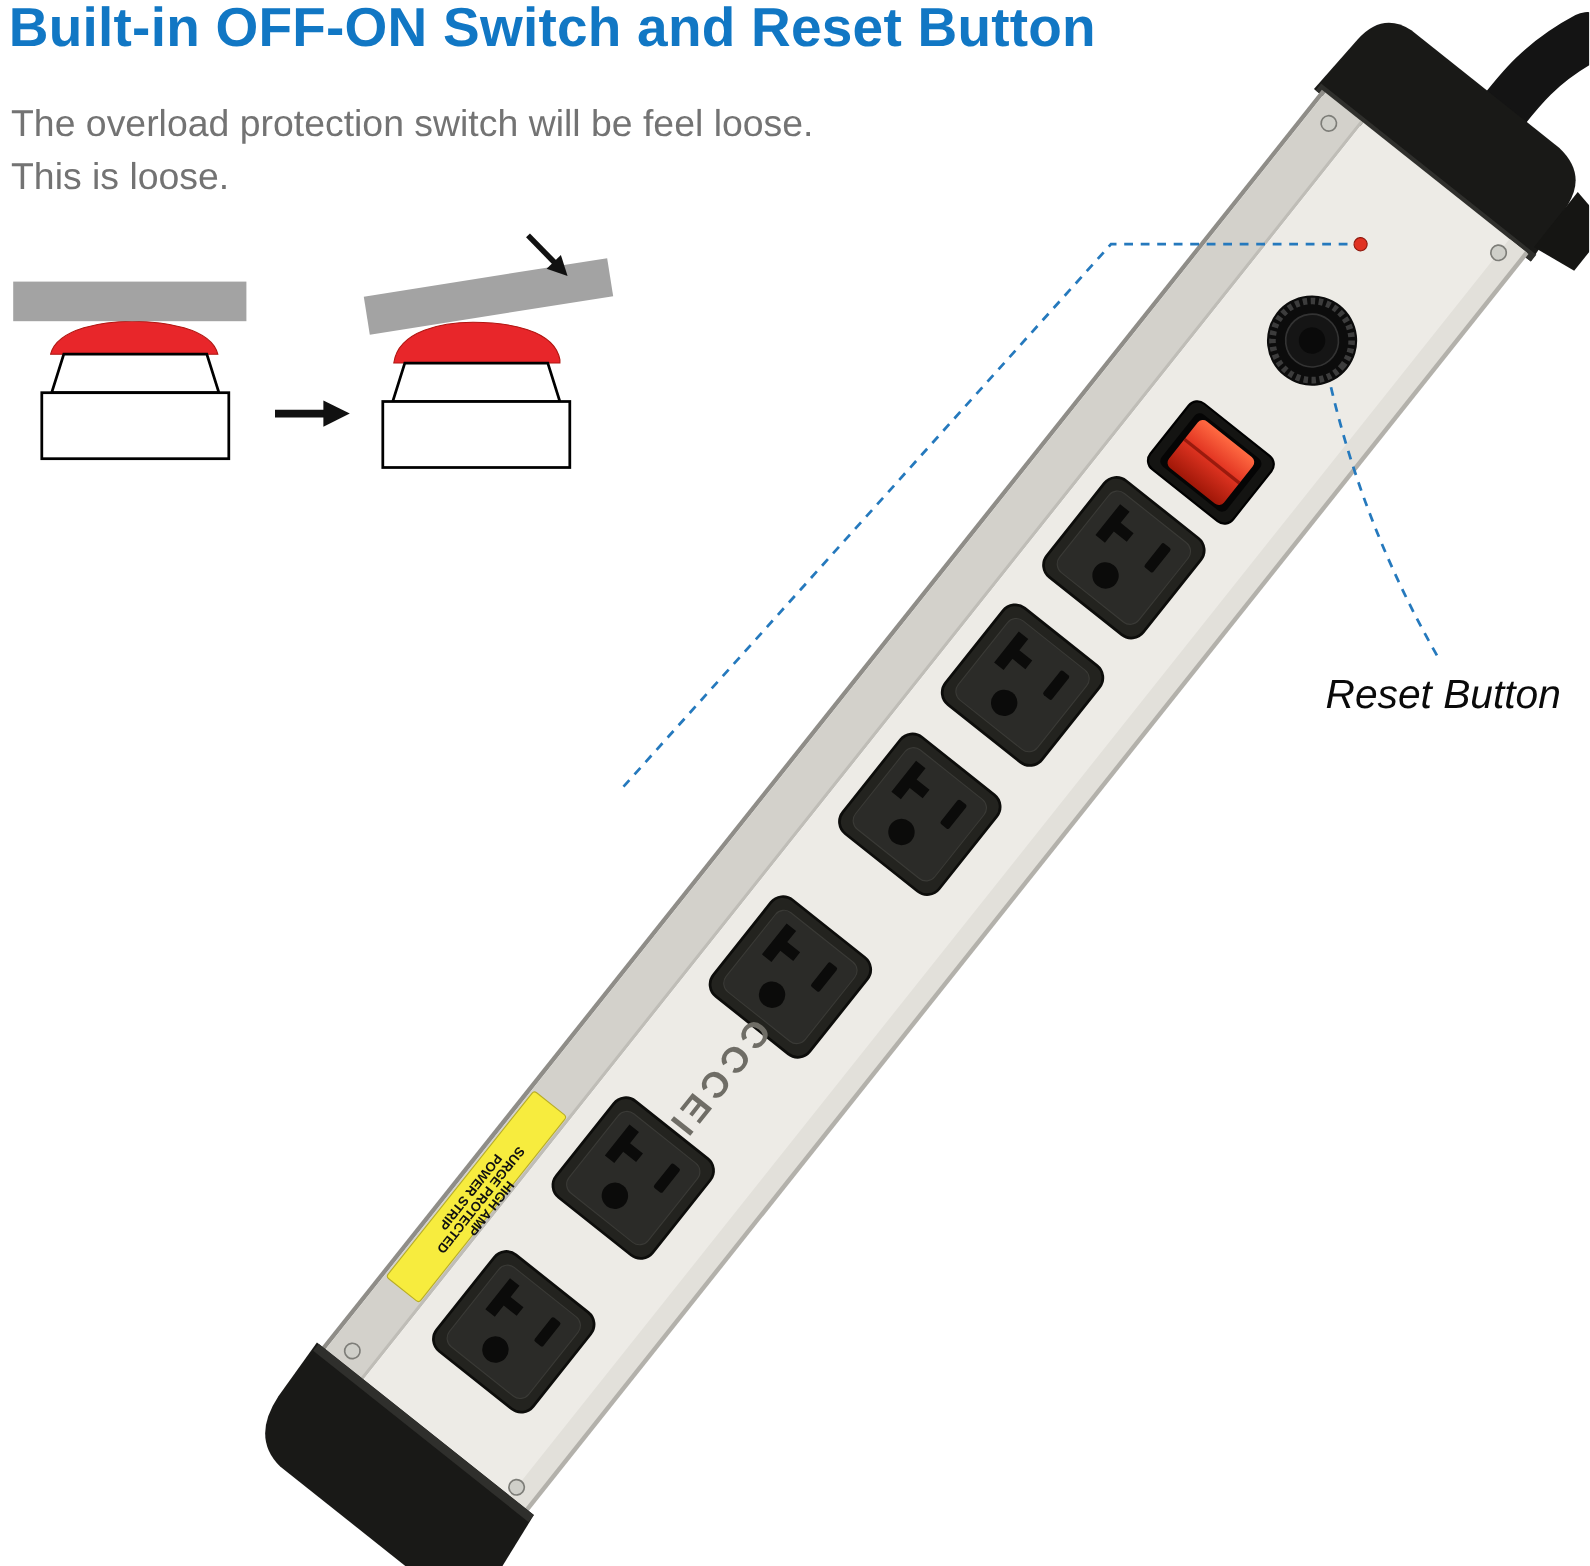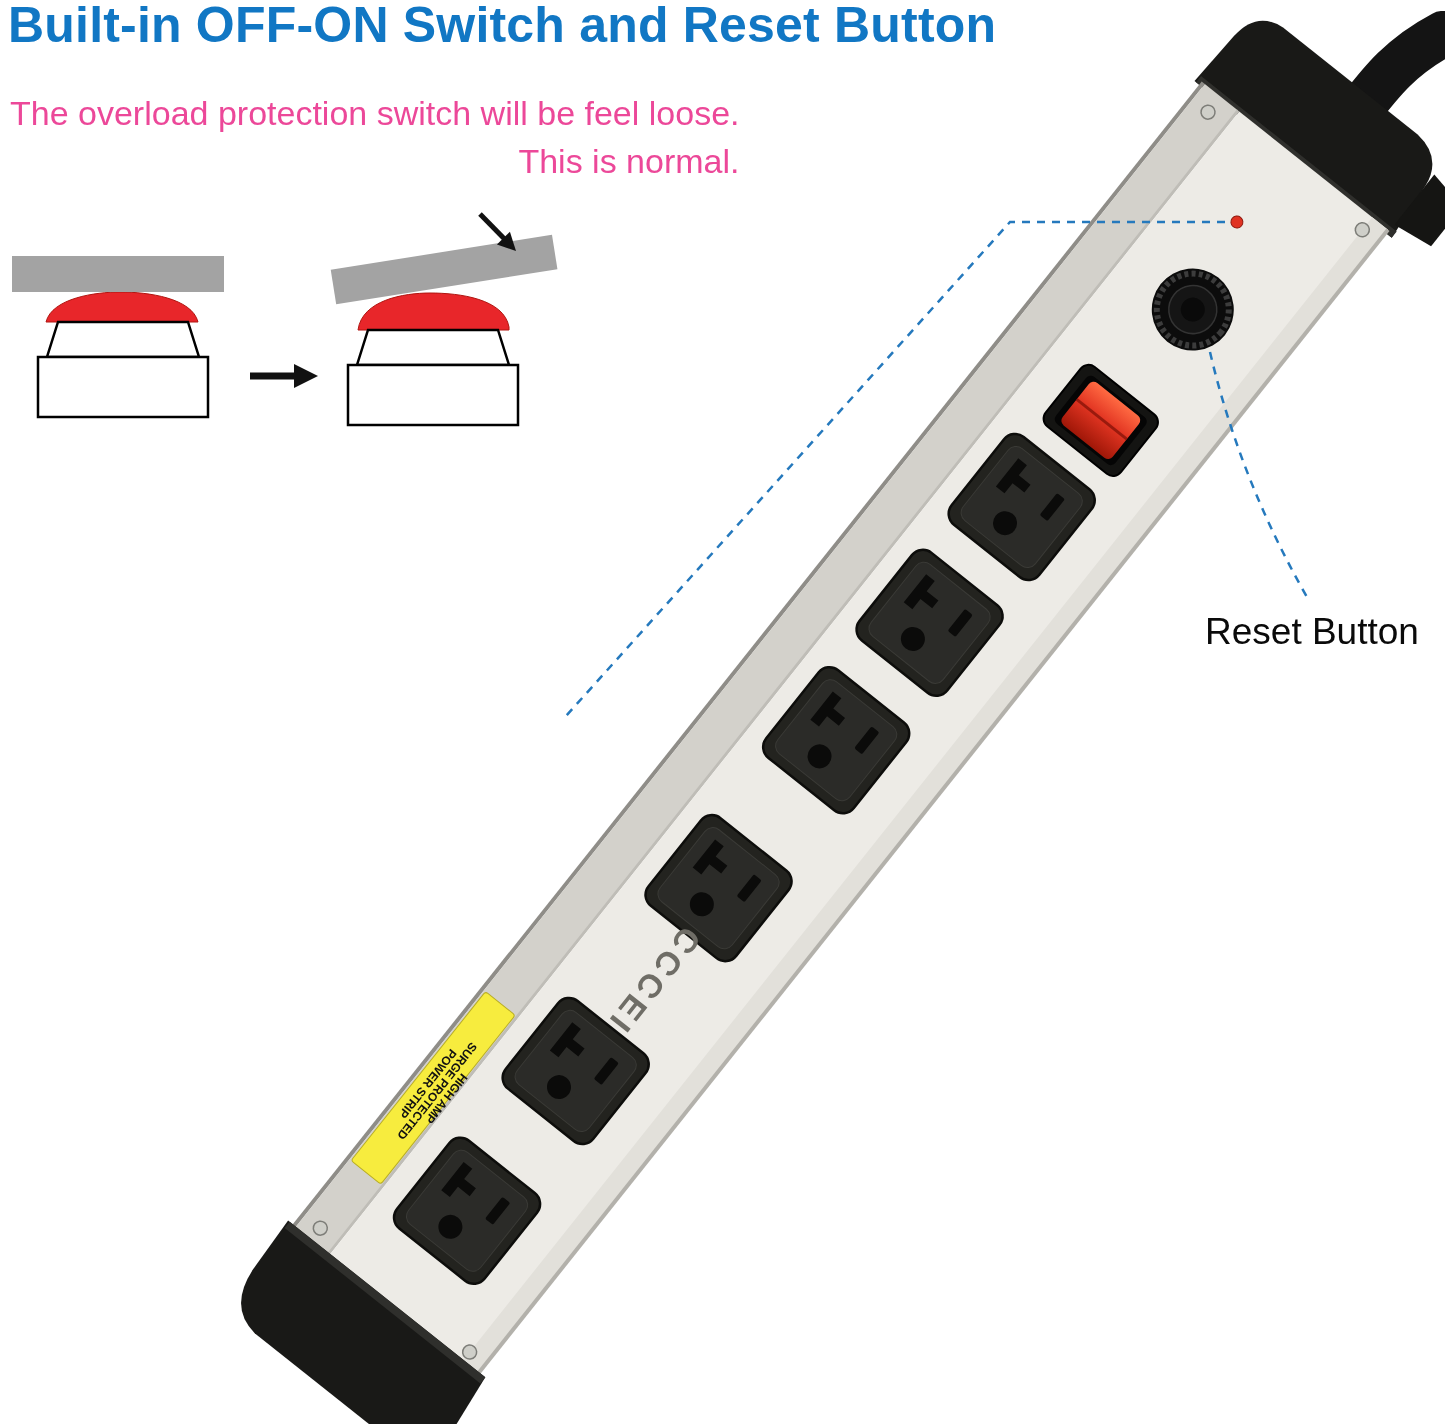--- a/index.html
+++ b/index.html
@@ -6,40 +6,40 @@
   html,body { background:#ffffff; }
   body { font-family:"Liberation Sans", sans-serif; }
   .canvas { position:relative; width:1445px; height:1424px; background:#fff; overflow:hidden;padding-left:12px; }
   .title {
     position:absolute; left:8px; top:-4px;
     font-size:50px; font-weight:bold; color:#1177c4; letter-spacing:0.2px;
     white-space:nowrap;
   }
   .desc {
     position:absolute; left:10px; top:90px;
-    font-size:34px; color:#ec4899; line-height:1.4;text-align:right;
+    font-size:34px; color:#737373; line-height:1.4;
   }
   .callout-label {
     position:absolute; font-size:37px; color:#0a0a0a; line-height:1.38; white-space:nowrap;
   }
   .callout-label.indicator { left:238px; top:700px; }
-  .callout-label.reset { left:1205px; top:606px; }
+  .callout-label.reset { left:1205px; top:606px;font-style:italic; }
   svg.art { position:absolute; left:0; top:0; }
   svg text { font-family:"Liberation Sans", sans-serif; }
 </style>
 </head>
 <body>
 
 <div class="canvas">
 
   <div class="title">Built-in OFF-ON Switch and Reset Button</div>
 
   <div class="desc">
     <div>The overload protection switch will be feel loose.</div>
-    <div>This is normal.</div>
+    <div>This is loose.</div>
   </div>
 
   <svg class="art" width="1445" height="1424" viewBox="0 0 1445 1424">
 
     <defs>
       <linearGradient id="rockerG" x1="0" y1="0" x2="0" y2="1">
         <stop offset="0" stop-color="#ff6a42"></stop>
         <stop offset="0.45" stop-color="#e23522"></stop>
         <stop offset="1" stop-color="#a01708"></stop>
       </linearGradient>

